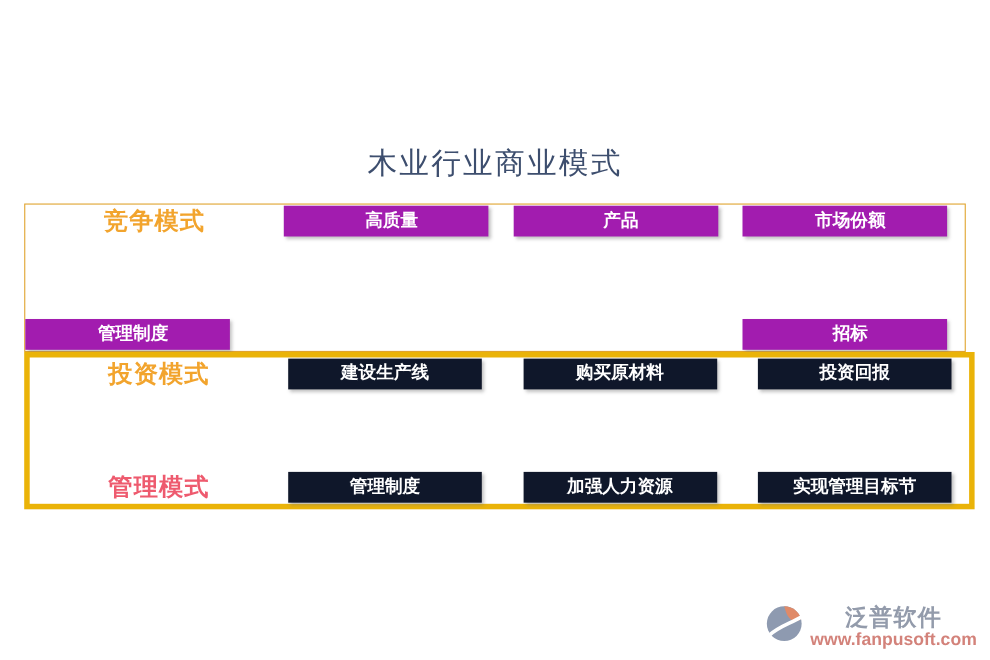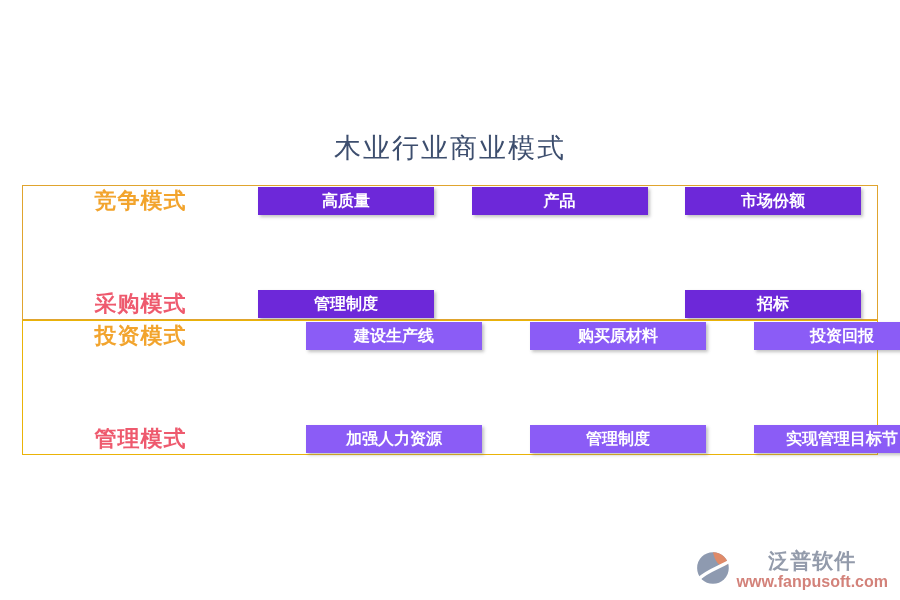--- a/index.html
+++ b/index.html
@@ -12,39 +12,39 @@
     position:absolute;top:130px;left:0;width:100%;
     text-align:center;font-family:"DejaVu Serif","Liberation Serif",serif;
     font-size:27px;color:#3d4e6e;letter-spacing:2px;font-weight:400;
   }
   .section{
     position:absolute;left:22px;width:854px;height:133px;
     display:flex;flex-direction:column;justify-content:space-between;gap:21px;
     background:#ffffff;
   }
   .section-upper{top:185px;border:1px solid #e0a42e;}
-  .section-lower{top:320px;border:1px solid #eab308;}
+  .section-lower{top:320px;border:5px solid #eab308;}
   .mode-row{display:flex;align-items:center;height:30px;}
   .row-label{
     width:235px;flex:0 0 235px;text-align:center;
     font-size:22px;font-weight:bold;letter-spacing:1px;
   }
   .label-gold{color:#f2a42d;}
   .label-red{color:#ee5a6e;}
   .buttons{
     flex:1;display:flex;justify-content:space-between;
     margin-right:16px;
   }
   .node{
     width:176px;height:28px;line-height:28px;text-align:center;
     color:#ffffff;font-size:16px;font-weight:bold;
     box-shadow:2px 2px 3px rgba(120,120,120,0.45);
   }
-  .node-gold{background:#6d28d9;}
-  .node-cyan{background:#8b5cf6;margin-left:48px;}
+  .node-gold{background:#a21caf;padding-left:10px;}
+  .node-cyan{background:#0f172a;}
   .watermark{
     position:absolute;right:12px;bottom:10px;
     display:flex;align-items:center;gap:4px;
   }
   .wm-text{display:flex;flex-direction:column;align-items:center;line-height:1;}
   .wm-brand{
     font-size:21px;color:#939bab;font-weight:bold;letter-spacing:1px;
     font-family:"DejaVu Serif","Liberation Serif",serif;
   }
   .wm-url{font-size:16px;color:#d3827a;margin-top:3px;font-weight:bold;}
@@ -57,42 +57,41 @@
 <div class="section section-upper">
   <div class="mode-row">
     <div class="row-label label-gold">竞争模式</div>
     <div class="buttons">
       <div class="node node-gold">高质量</div>
       <div class="node node-gold">产品</div>
       <div class="node node-gold">市场份额</div>
     </div>
   </div>
   <div class="mode-row">
-    <div class="row-label label-red">采购模式</div>
     <div class="buttons">
       <div class="node node-gold">管理制度</div>
       <div class="node node-gold">招标</div>
     </div>
   </div>
 </div>
 
 <div class="section section-lower">
   <div class="mode-row">
     <div class="row-label label-gold">投资模式</div>
     <div class="buttons">
       <div class="node node-cyan">建设生产线</div>
       <div class="node node-cyan">购买原材料</div>
       <div class="node node-cyan">投资回报</div>
     </div>
   </div>
   <div class="mode-row">
     <div class="row-label label-red">管理模式</div>
     <div class="buttons">
+      <div class="node node-cyan">管理制度</div>
       <div class="node node-cyan">加强人力资源</div>
-      <div class="node node-cyan">管理制度</div>
       <div class="node node-cyan">实现管理目标节</div>
     </div>
   </div>
 </div>
 
 <div class="watermark">
   <span>
     <svg width="38" height="36" viewBox="0 0 36 34">
       <circle cx="17" cy="17" r="15" fill="#8e9ab0"></circle>
       <path d="M17 2 A 15 15 0 0 1 31.5 13 C 25 18 19.5 13 17 2 Z" fill="#e08a68"></path>

